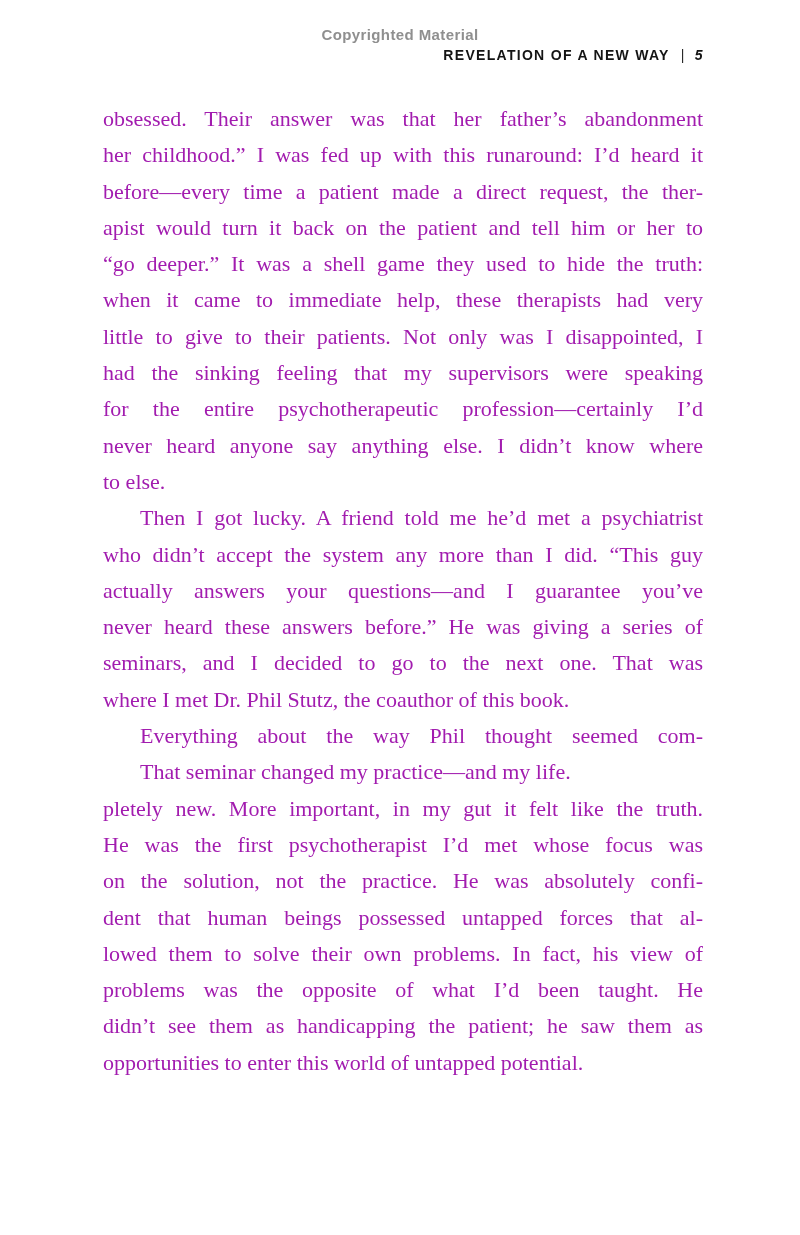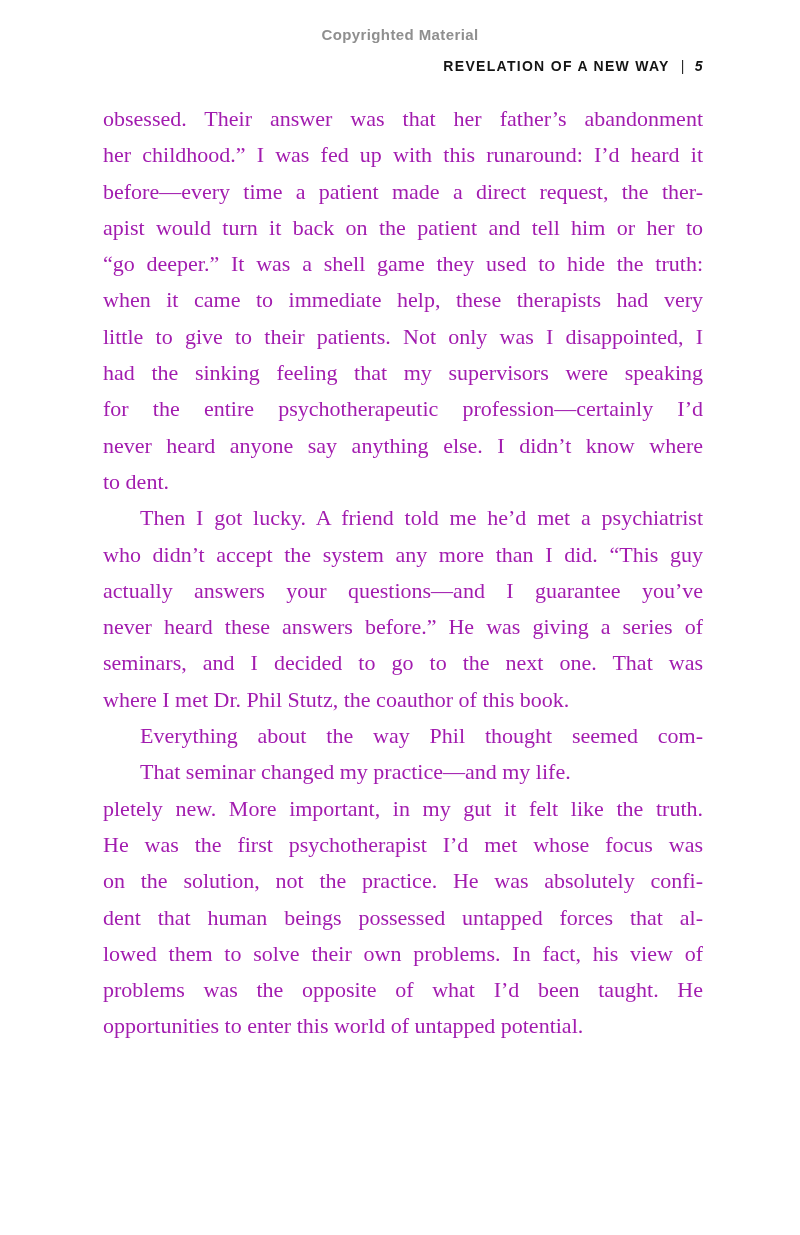--- a/index.html
+++ b/index.html
@@ -14,21 +14,21 @@
     position:absolute;left:0;width:800px;
     text-align:center;
     font-family:"Liberation Sans", sans-serif;
     font-size:15px;font-weight:700;
     color:#8f8f8f;
     letter-spacing:0.4px;
   }
   .copyright.top{top:26px;}
   .copyright.bottom{top:1192px;}
   .running-head{
-    position:absolute;top:58px;right:97px;
+    position:absolute;top:47px;right:97px;
     font-family:"Liberation Sans", sans-serif;
     font-size:14px;font-weight:700;
     color:#141414;
     letter-spacing:1.3px;
     white-space:nowrap;
   }
   .running-head .sep{
     font-weight:400;
     margin:0 9px 0 11px;
     color:#2a2a2a;
@@ -78,35 +78,36 @@
       <div class="line"><span>obsessed. Their answer was that her father’s abandonment</span></div>
       <div class="line"><span>her childhood.” I was fed up with this runaround: I’d heard it</span></div>
       <div class="line"><span>before—every time a patient made a direct request, the ther-</span></div>
       <div class="line"><span>apist would turn it back on the patient and tell him or her to</span></div>
       <div class="line"><span>“go deeper.” It was a shell game they used to hide the truth:</span></div>
       <div class="line"><span>when it came to immediate help, these therapists had very</span></div>
       <div class="line"><span>little to give to their patients. Not only was I disappointed, I</span></div>
       <div class="line"><span>had the sinking feeling that my supervisors were speaking</span></div>
       <div class="line"><span>for the entire psychotherapeutic profession—certainly I’d</span></div>
       <div class="line"><span>never heard anyone say anything else. I didn’t know where</span></div>
-      <div class="line lastline"><span>to dent.</span></div>
+      <div class="line lastline"><span>to else.</span></div>
       <div class="line indent"><span>Then I got lucky. A friend told me he’d met a psychiatrist</span></div>
       <div class="line"><span>who didn’t accept the system any more than I did. “This guy</span></div>
       <div class="line"><span>actually answers your questions—and I guarantee you’ve</span></div>
       <div class="line"><span>never heard these answers before.” He was giving a series of</span></div>
       <div class="line"><span>seminars, and I decided to go to the next one. That was</span></div>
       <div class="line lastline"><span>where I met Dr. Phil Stutz, the coauthor of this book.</span></div>
       <div class="line indent"><span>Everything about the way Phil thought seemed com-</span></div>
       <div class="line lastline indent"><span>That seminar changed my practice—and my life.</span></div>
       <div class="line"><span>pletely new. More important, in my gut it felt like the truth.</span></div>
       <div class="line"><span>He was the first psychotherapist I’d met whose focus was</span></div>
       <div class="line"><span>on the solution, not the practice. He was absolutely confi-</span></div>
       <div class="line"><span>dent that human beings possessed untapped forces that al-</span></div>
       <div class="line"><span>lowed them to solve their own problems. In fact, his view of</span></div>
       <div class="line"><span>problems was the opposite of what I’d been taught. He</span></div>
+      <div class="line"><span>didn’t see them as handicapping the patient; he saw them as</span></div>
       <div class="line lastline"><span>opportunities to enter this world of untapped potential.</span></div>
     </div>
 
   <div class="copyright bottom">Copyrighted Material</div>
 
   <div class="artifact"></div>
 
 </div>
 
 </body></html>

